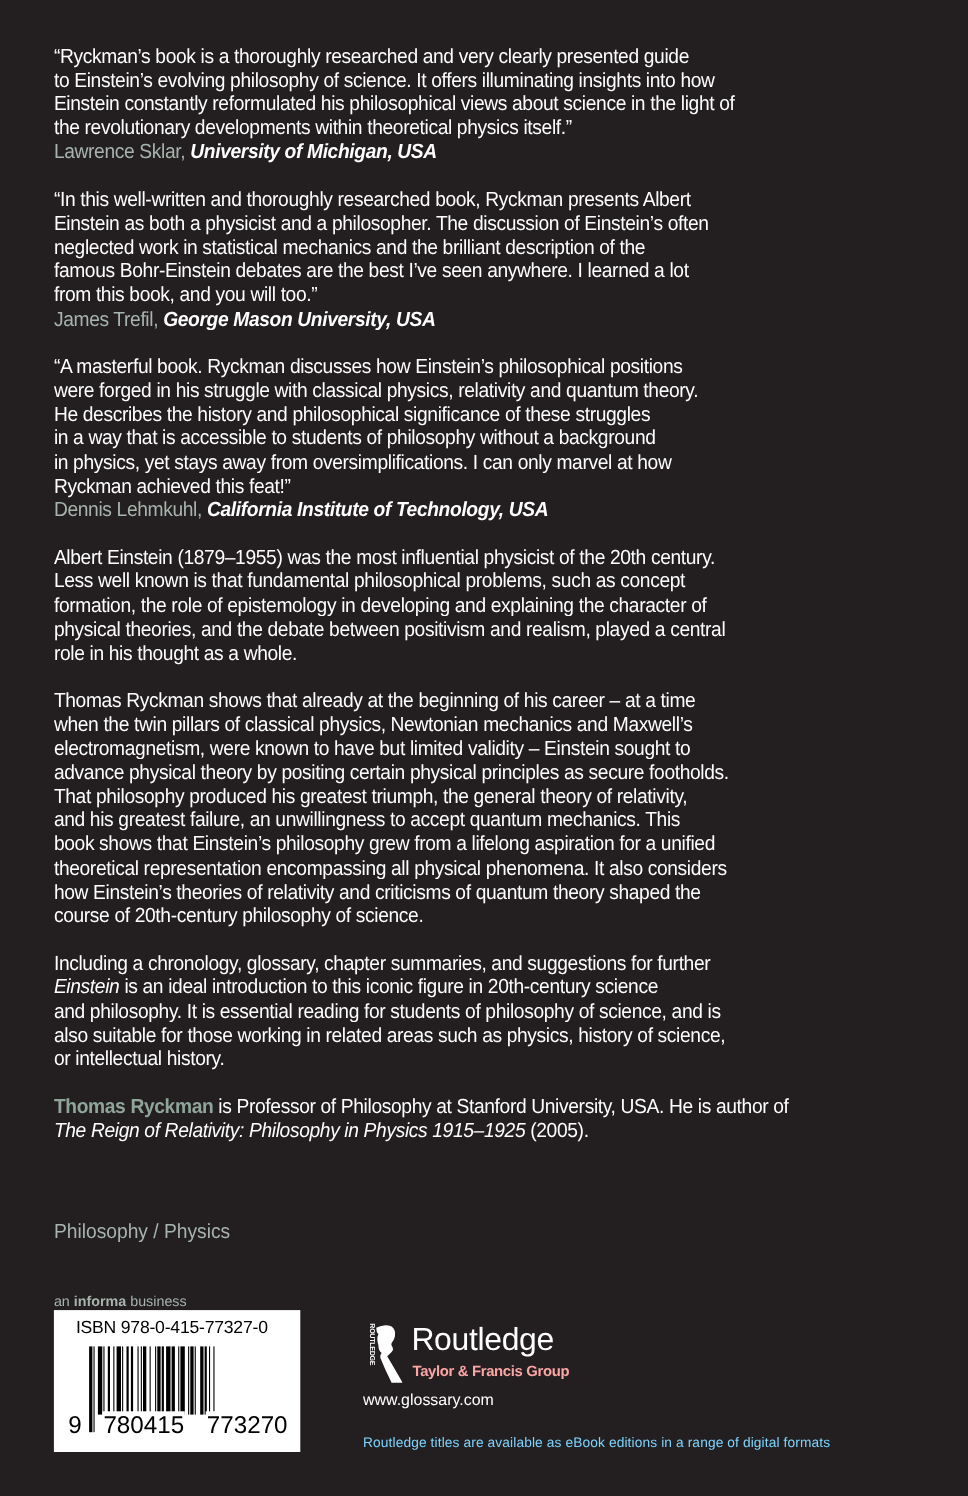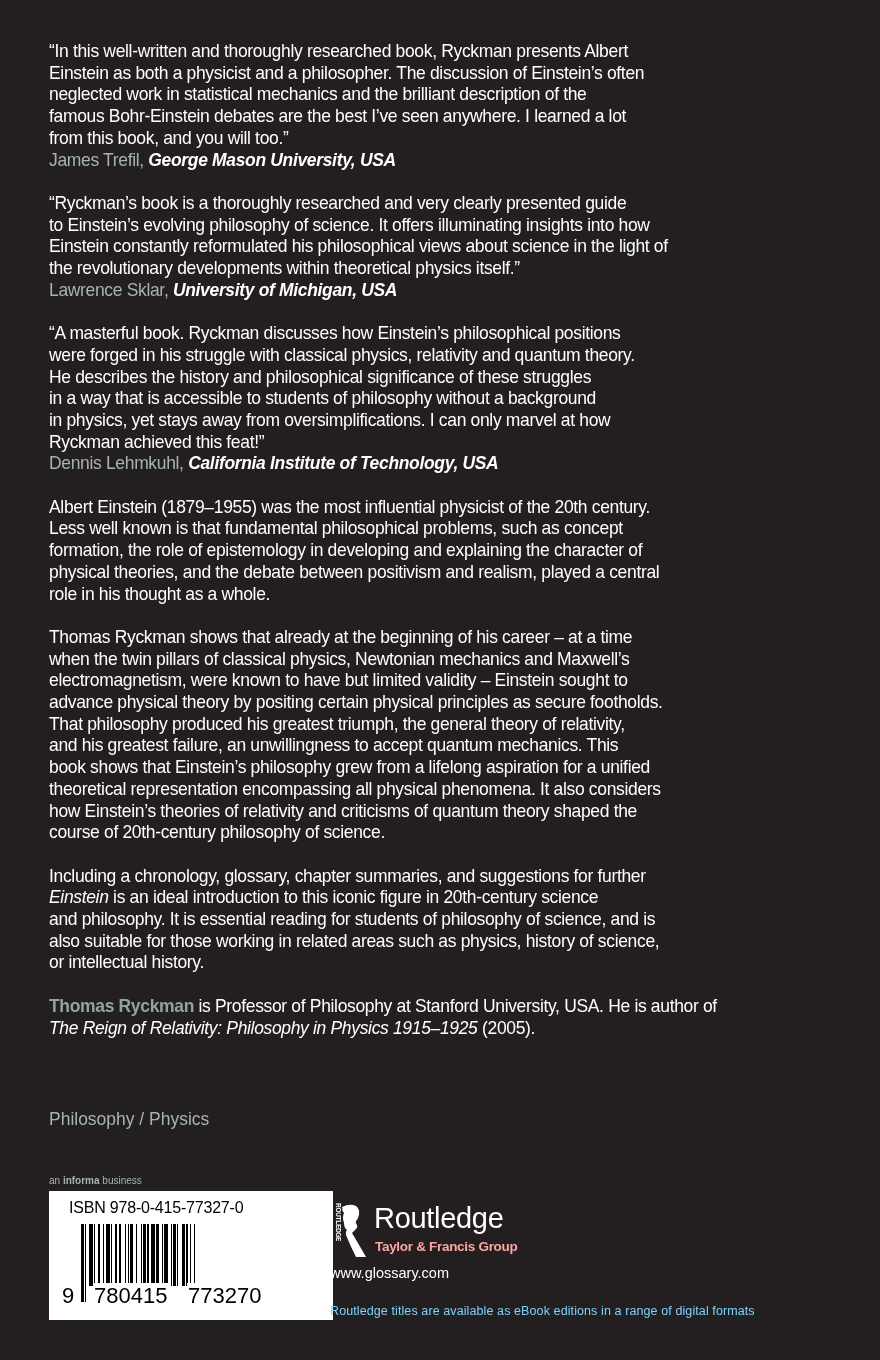--- a/index.html
+++ b/index.html
@@ -30,27 +30,27 @@
   .accent-bold { color: #8fa59a; font-weight: bold; }
   .italic { font-style: italic; }
   .subject {
     position: absolute; left: 49px; top: 1108px;
     font-size: 18.6px; color: #a7b4ad;
     transform: scaleX(0.94); transform-origin: left center;
     white-space: nowrap;
   }
   .informa {
     position: absolute; left: 49px; top: 1175px;
-    font-size: 10px; color: #a7b4ad;
+    font-size: 13px; color: #a7b4ad;
     white-space: nowrap;
   }
   .informa b { font-weight: bold; }
   .barcode-box {
     position: absolute; left: 49px; top: 1191px;
-    width: 284px; height: 129px;
+    width: 224px; height: 129px;
     background: #ffffff; color: #000;
   }
   .isbn-text {
     position: absolute; left: 20px; top: 8px;
     font-size: 16px; letter-spacing: -0.2px;
     white-space: nowrap;
   }
   .bars {
     position: absolute; left: 32px; top: 33px;
     width: 200px; height: 72px;
@@ -81,36 +81,36 @@
   .ebook-note {
     position: absolute; left: 330px; top: 1304px;
     font-size: 12.5px; color: #7dd3fc; white-space: nowrap;
     letter-spacing: 0.1px;
   }
 </style>
 </head>
 <body>
 
 <div class="content">
+
+  <div class="block">
+    <span class="line">“Ryckman’s book is a thoroughly researched and very clearly presented guide</span>
+    <span class="line">to Einstein’s evolving philosophy of science. It offers illuminating insights into how</span>
+    <span class="line">Einstein constantly reformulated his philosophical views about science in the light of</span>
+    <span class="line">the revolutionary developments within theoretical physics itself.”</span>
+    <span class="line"><span class="attrib-name">Lawrence Sklar, </span><span class="attrib-inst">University of Michigan, USA</span></span>
+  </div>
 
   <div class="block">
     <span class="line">“In this well-written and thoroughly researched book, Ryckman presents Albert</span>
     <span class="line">Einstein as both a physicist and a philosopher. The discussion of Einstein’s often</span>
     <span class="line">neglected work in statistical mechanics and the brilliant description of the</span>
     <span class="line">famous Bohr-Einstein debates are the best I’ve seen anywhere. I learned a lot</span>
     <span class="line">from this book, and you will too.”</span>
     <span class="line"><span class="attrib-name">James Trefil, </span><span class="attrib-inst">George Mason University, USA</span></span>
-  </div>
-
-  <div class="block">
-    <span class="line">“Ryckman’s book is a thoroughly researched and very clearly presented guide</span>
-    <span class="line">to Einstein’s evolving philosophy of science. It offers illuminating insights into how</span>
-    <span class="line">Einstein constantly reformulated his philosophical views about science in the light of</span>
-    <span class="line">the revolutionary developments within theoretical physics itself.”</span>
-    <span class="line"><span class="attrib-name">Lawrence Sklar, </span><span class="attrib-inst">University of Michigan, USA</span></span>
   </div>
 
   <div class="block">
     <span class="line">“A masterful book. Ryckman discusses how Einstein’s philosophical positions</span>
     <span class="line">were forged in his struggle with classical physics, relativity and quantum theory.</span>
     <span class="line">He describes the history and philosophical significance of these struggles</span>
     <span class="line">in a way that is accessible to students of philosophy without a background</span>
     <span class="line">in physics, yet stays away from oversimplifications. I can only marvel at how</span>
     <span class="line">Ryckman achieved this feat!”</span>
     <span class="line"><span class="attrib-name">Dennis Lehmkuhl, </span><span class="attrib-inst">California Institute of Technology, USA</span></span>

